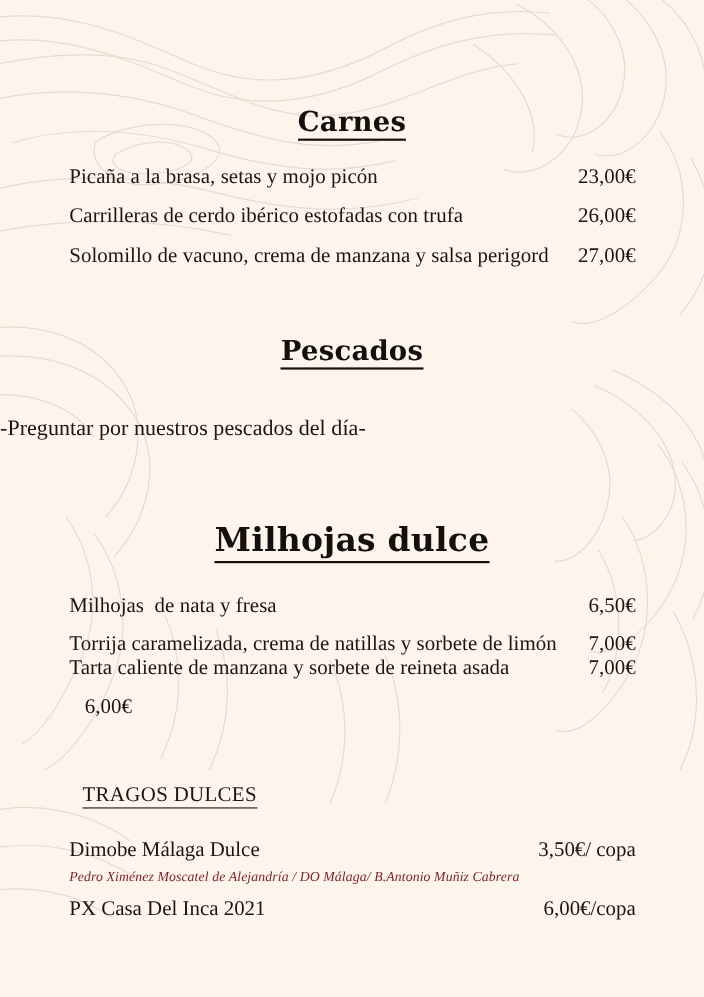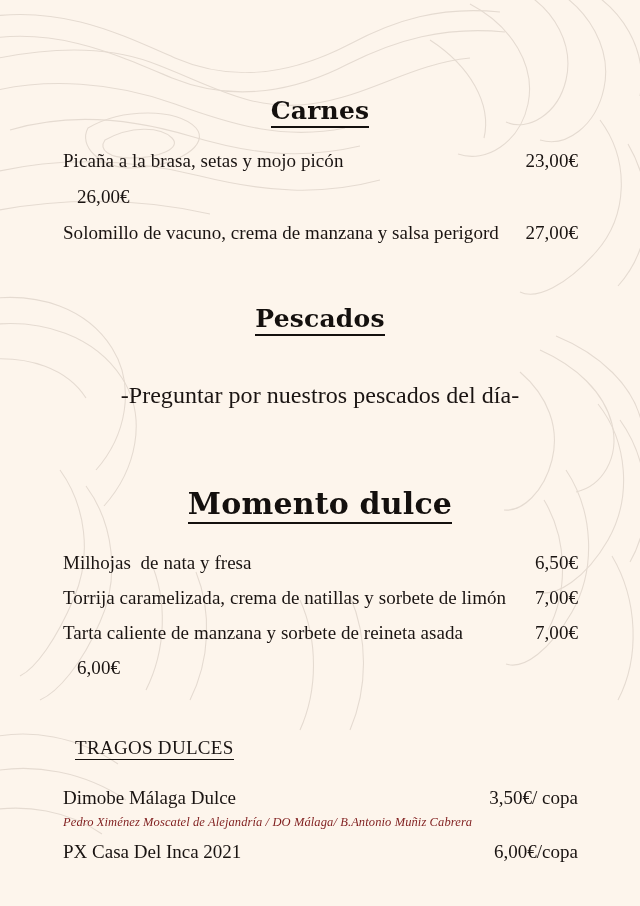--- a/index.html
+++ b/index.html
@@ -72,22 +72,21 @@
     letter-spacing: 0.05px;
   }
   .item-price {
     white-space: nowrap;
     padding-left: 14px;
     letter-spacing: 0.05px;
   }
 
   
   .note-line {
-    text-align: center;
-    font-size: 24px;
+    font-size: 20px;
     color: #1a1412;
     letter-spacing: 0.05px;
   }
 
   
   .drinks {
     padding: 0 62px 0 63px;
   }
   .drinks-title {
     display: inline-block;
@@ -174,48 +173,49 @@
     <span>Carnes</span>
   </h2>
 
   <div style="height:23px"></div>
   <ul class="items">
     <li class="item-row" style="margin-bottom:17px">
       <span class="item-name">Picaña a la brasa, setas y mojo picón</span>
       <span class="item-price">23,00€</span>
     </li>
     <li class="item-row" style="margin-bottom:17px">
+      <span class="item-name">Carrilleras de cerdo ibérico estofadas con trufa</span>
       <span class="item-price">26,00€</span>
     </li>
     <li class="item-row">
       <span class="item-name">Solomillo de vacuno, crema de manzana y salsa perigord</span>
       <span class="item-price">27,00€</span>
     </li>
   </ul>
 
   <div style="height:62px"></div>
   <h2 class="section-heading heading-md">
     <span>Pescados</span>
   </h2>
 
   <div style="height:22px"></div>
   <p class="note-line">-Preguntar por nuestros pescados del día-</p>
 
   <div style="height:53px"></div>
   <h2 class="section-heading heading-lg">
-    <span>Momento dulce</span>
+    <span>Milhojas dulce</span>
   </h2>
 
   <div style="height:29px"></div>
   <ul class="items">
     <li class="item-row" style="margin-bottom:16px">
       <span class="item-name">Milhojas  de nata y fresa</span>
       <span class="item-price">6,50€</span>
     </li>
-    <li class="item-row" style="margin-bottom:16px">
+    <li class="item-row" style="margin-bottom:3px">
       <span class="item-name">Torrija caramelizada, crema de natillas y sorbete de limón</span>
       <span class="item-price">7,00€</span>
     </li>
     <li class="item-row" style="margin-bottom:16px">
       <span class="item-name">Tarta caliente de manzana y sorbete de reineta asada</span>
       <span class="item-price">7,00€</span>
     </li>
     <li class="item-row">
       <span class="item-price">6,00€</span>
     </li>

